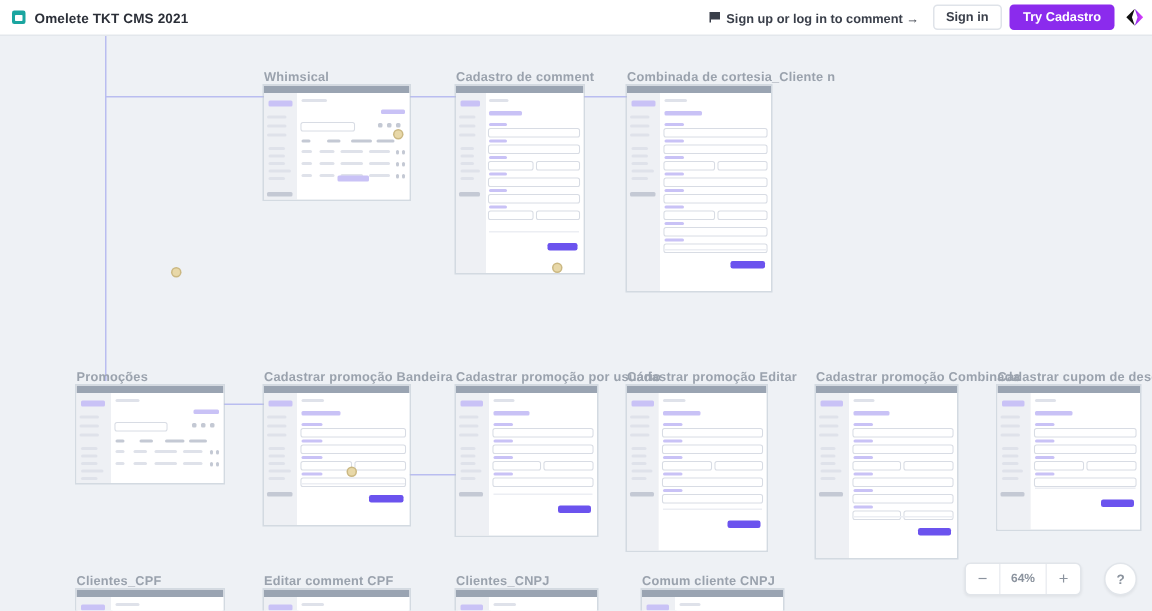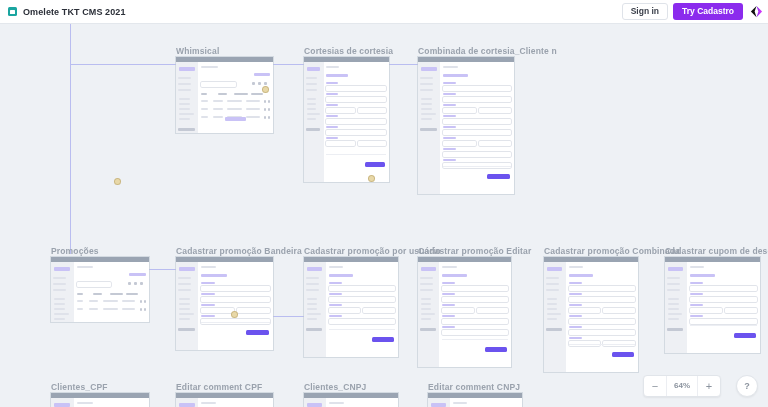--- a/index.html
+++ b/index.html
@@ -105,20 +105,24 @@
     font-size:9px;font-weight:700;color:#8b939e;cursor:pointer;z-index:60;
   }
 </style>
 </head>
 <body>
 
 <div id="topbar">
   <div id="doc-icon"></div>
   <div id="doc-title">Omelete TKT CMS 2021</div>
   <div class="spacer"></div>
+  <div id="comment-hint">
+    <span id="flag-icon"></span>
+    <span>Sign up or log in to comment →</span>
+  </div>
   <button id="signin-btn">Sign in</button>
   <button id="try-btn">Try Cadastro</button>
   <svg id="whimsical-logo" viewBox="0 0 24 24">
     <defs>
       <linearGradient id="wg" x1="0" y1="0" x2="1" y2="0">
         <stop offset="0" stop-color="#8b2bed"></stop>
           <stop offset="1" stop-color="#e040fb"></stop>
       </linearGradient>
     </defs>
     <path d="M12 3 L21 12 L12 21 L15 12 Z" fill="url(#wg)"></path>
@@ -180,21 +184,21 @@
             <div class="b " style="left: 20%; top: 54px; width: 13%; height: 2.2px;"></div>
             <div class="b " style="left: 39%; top: 54px; width: 20%; height: 2.2px;"></div>
             <div class="b " style="left: 64%; top: 54px; width: 18%; height: 2.2px;"></div>
             <div class="b b-dark" style="left: 88%; top: 54px; width: 3%; height: 2.6px;"></div>
             <div class="b b-dark" style="left: 93%; top: 54px; width: 3%; height: 2.6px;"></div>
             <div class="b b-lpurple" style="left: 36%; top: 55px; width: 28%; height: 4px;"></div>
           </div>
         </div>
       </div>
       <div class="frame" style="left: 304px; top: 22px; width: 85px;">
-        <div class="frame-label">Cortesias de cortesia</div>
+        <div class="frame-label">Cadastro de comment</div>
         <div class="frame-body" style="top: 11px; width: 85px; height: 125px;">
           <div class="fr-topbar"></div>
           <div class="fr-side">
             <div class="b b-lpurple" style="left: 14%; top: 5px; width: 70%; height: 4px;"></div>
             <div class="b " style="left: 10%; top: 15px; width: 58%; height: 2.2px;"></div>
             <div class="b " style="left: 10%; top: 21px; width: 58%; height: 2.2px;"></div>
             <div class="b " style="left: 10%; top: 27px; width: 58%; height: 2.2px;"></div>
             <div class="b " style="left: 14%; top: 36px; width: 48%; height: 2.2px;"></div>
             <div class="b " style="left: 14%; top: 41px; width: 48%; height: 2.2px;"></div>
             <div class="b " style="left: 14%; top: 46px; width: 48%; height: 2.2px;"></div>
@@ -509,21 +513,21 @@
           <div class="fr-topbar"></div>
           <div class="fr-side">
             <div class="b b-lpurple" style="left: 14%; top: 5px; width: 70%; height: 4px;"></div>
           </div>
           <div class="fr-main">
             <div class="b " style="left: 4%; top: 4px; width: 22%; height: 2.4px;"></div>
           </div>
         </div>
       </div>
       <div class="frame" style="left: 428px; top: 358px; width: 94px;">
-        <div class="frame-label">Editar comment CNPJ</div>
+        <div class="frame-label">Comum cliente CNPJ</div>
         <div class="frame-body" style="top: 11px; width: 94px; height: 60px;">
           <div class="fr-topbar"></div>
           <div class="fr-side">
             <div class="b b-lpurple" style="left: 14%; top: 5px; width: 70%; height: 4px;"></div>
           </div>
           <div class="fr-main">
             <div class="b " style="left: 4%; top: 4px; width: 20%; height: 2.2px;"></div>
           </div>
         </div>
       </div>

